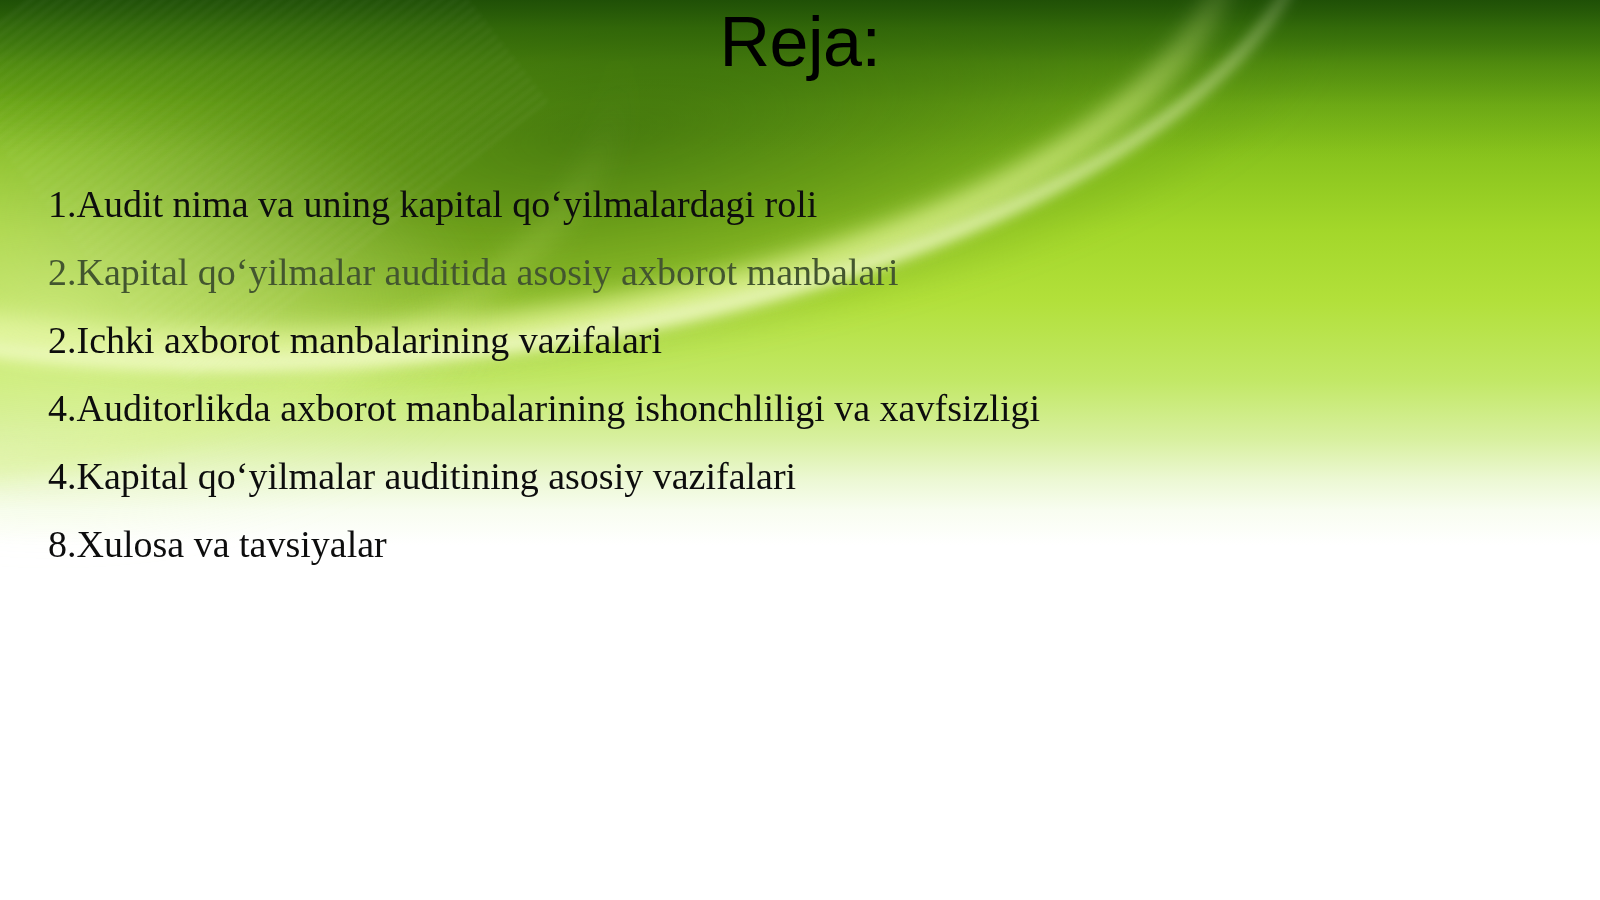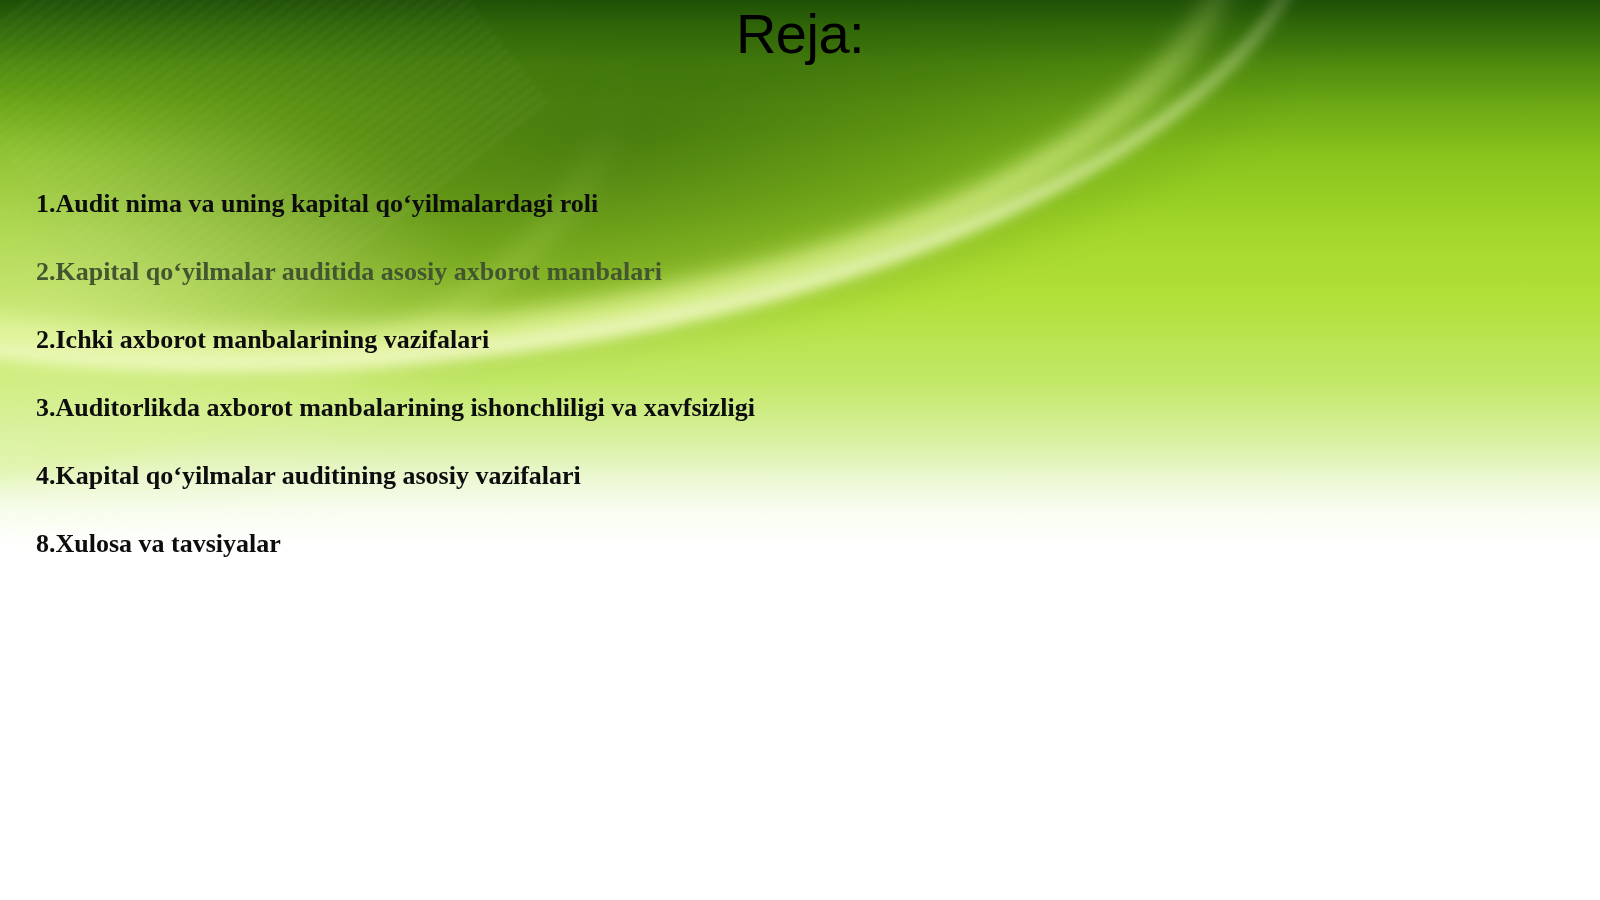--- a/index.html
+++ b/index.html
@@ -136,46 +136,47 @@
     inset: 0;
   }
 
   .slide-title {
     position: absolute;
     left: 0;
     top: 2px;
     width: 1600px;
     text-align: center;
     font-family: "Liberation Sans", "DejaVu Sans", sans-serif;
-    font-size: 56px;
+    font-size: 70px;
     font-weight: 400;
     line-height: 1.15;
     color: #000000;
     letter-spacing: -0.5px;
     white-space: nowrap;
   }
 
   .agenda {
     position: absolute;
     left: 36px;
     top: 170px;
     width: 1520px;
     list-style: none;
     margin: 0;
     padding: 0;
   }
 
   .agenda-item {
     font-family: "Liberation Serif", "DejaVu Serif", serif;
-    font-size: 26px;
-    font-weight: 700;
+    font-size: 38px;
+    font-weight: 400;
     line-height: 68px;
     height: 68px;
     color: #0d0d0d;
     white-space: nowrap;
+    margin-left: 12px;
   }
 
   .agenda-item.muted {
     color: #43562f;
   }
 </style>
 </head>
 <body>
 
 <div id="slide">
@@ -190,19 +191,19 @@
   <div class="bg-leftglow"></div>
 
   <div class="content">
 
     <div class="slide-title">Reja:</div>
 
     <ul class="agenda">
       <li class="agenda-item">1.Audit nima va uning kapital qoʻyilmalardagi roli</li>
       <li class="agenda-item muted">2.Kapital qoʻyilmalar auditida asosiy axborot manbalari</li>
       <li class="agenda-item">2.Ichki axborot manbalarining vazifalari</li>
-      <li class="agenda-item">3.Auditorlikda axborot manbalarining ishonchliligi va xavfsizligi</li>
+      <li class="agenda-item">4.Auditorlikda axborot manbalarining ishonchliligi va xavfsizligi</li>
       <li class="agenda-item">4.Kapital qoʻyilmalar auditining asosiy vazifalari</li>
       <li class="agenda-item">8.Xulosa va tavsiyalar</li>
     </ul>
 
   </div>
 </div>
 
 </body></html>

